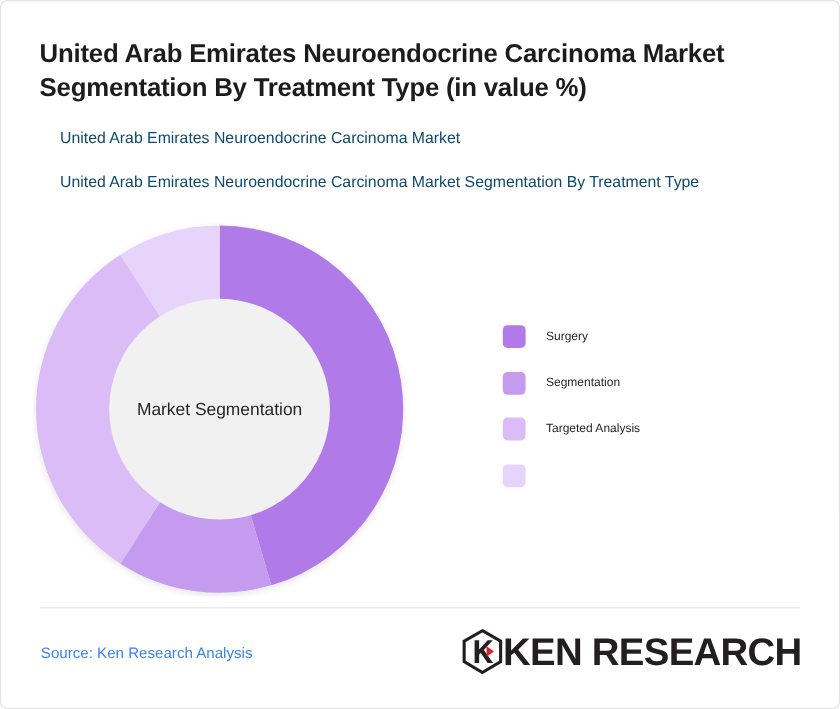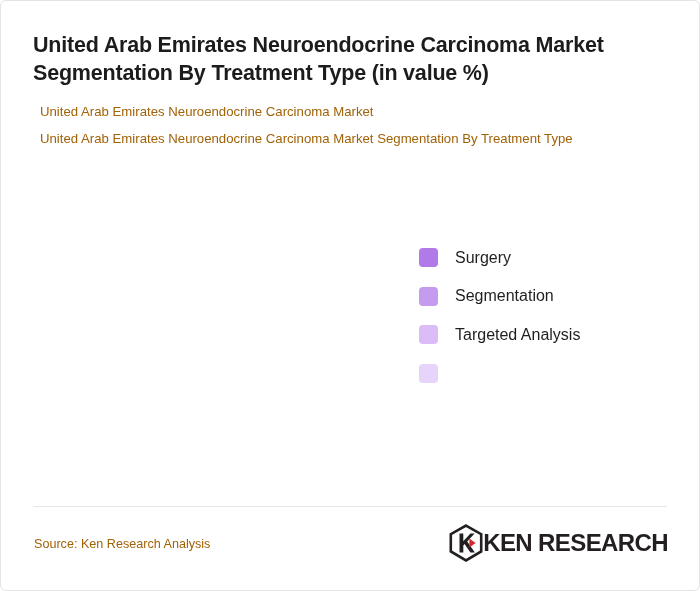--- a/index.html
+++ b/index.html
@@ -34,23 +34,23 @@
     line-height: 1.32;
     letter-spacing: -0.2px;
     margin: 0 0 14px 0;
     max-width: 625px;
   }
   .subtitle-block {
     margin: 0;
   }
   .chart-subtitle {
     font-size: 13.2px;
-    color: #a16207;
+    color: #0c4a6e;
     line-height: 1.55;
-    margin: 7px;
+    margin: 17px;
   }
   .body-area {
     position: relative;
     height: 352px;
   }
   .donut-wrap {
     position: absolute;
     left: 26px;
     top: 5px;
     width: 312px;
@@ -78,21 +78,21 @@
     height: 38.5px;
   }
   .legend-swatch {
     width: 19px;
     height: 19px;
     border-radius: 4px;
     flex: 0 0 auto;
   }
   .legend-label {
     margin-left: 17px;
-    font-size: 16px;
+    font-size: 10px;
     color: #1f1f1f;
     white-space: nowrap;
   }
   .footer {
     position: absolute;
     left: 0;
     right: 0;
     bottom: 0;
     height: 84px;
   }
@@ -102,35 +102,35 @@
     right: 32px;
     top: 0;
     height: 1px;
     background: #e6e6e6;
   }
   .source-text {
     position: absolute;
     left: 33px;
     top: 31px;
     font-size: 12.6px;
-    color: #a16207;
+    color: #3b82f6;
   }
   .brand {
     position: absolute;
     right: 31px;
     top: 18px;
     display: flex;
     align-items: center;
   }
   .brand-mark {
     display: block;
   }
   .brand-text {
     margin-left: 0;
-    font-size: 24px;
+    font-size: 32px;
     font-weight: bold;
     color: #231f20;
     letter-spacing: -0.6px;
     font-family: "Liberation Sans", sans-serif;
   }
 </style>
 </head>
 <body>
 
 <div class="card">
@@ -138,20 +138,37 @@
   <div class="header">
     <h1 class="chart-title">United Arab Emirates Neuroendocrine Carcinoma Market Segmentation By Treatment Type (in value %)</h1>
     <div class="subtitle-block">
       <p class="chart-subtitle">United Arab Emirates Neuroendocrine Carcinoma Market</p>
       <p class="chart-subtitle">United Arab Emirates Neuroendocrine Carcinoma Market Segmentation By Treatment Type</p>
     </div>
   </div>
 
   <div class="body-area">
 
+    <div class="donut-wrap">
+      <svg class="donut-svg" viewBox="0 0 312 312">
+        <defs>
+          <filter id="donutShadow" x="-20%" y="-20%" width="140%" height="140%">
+            <feDropShadow dx="0" dy="2" stdDeviation="3" flood-color="#000000" flood-opacity="0.10"></feDropShadow>
+          </filter>
+        </defs>
+        <g id="slice-layer" filter="url(#donutShadow)">
+            <path d="M 156 156 L 156.00 3.00 A 153 153 0 0 1 199.11 302.80 Z" fill="#b07ae8"></path>
+            <path d="M 156 156 L 199.11 302.80 A 153 153 0 0 1 73.28 284.71 Z" fill="#c49bee"></path>
+            <path d="M 156 156 L 73.28 284.71 A 153 153 0 0 1 73.28 27.29 Z" fill="#dcbcf7"></path>
+            <path d="M 156 156 L 73.28 27.29 A 153 153 0 0 1 156.00 3.00 Z" fill="#e6d4fa"></path>
+          </g>
+        <circle cx="156" cy="156" r="92" fill="#f1f1f1"></circle>
+        <text class="center-label" x="156" y="161" text-anchor="middle">Market Segmentation</text>
+      </svg>
+    </div>
 
     <div class="legend" id="legend">
         <div class="legend-item">
           <span class="legend-swatch" style="background: rgb(176, 122, 232);"></span>
           <span class="legend-label">Surgery</span>
         </div>
         <div class="legend-item">
           <span class="legend-swatch" style="background: rgb(196, 155, 238);"></span>
           <span class="legend-label">Segmentation</span>
         </div>

